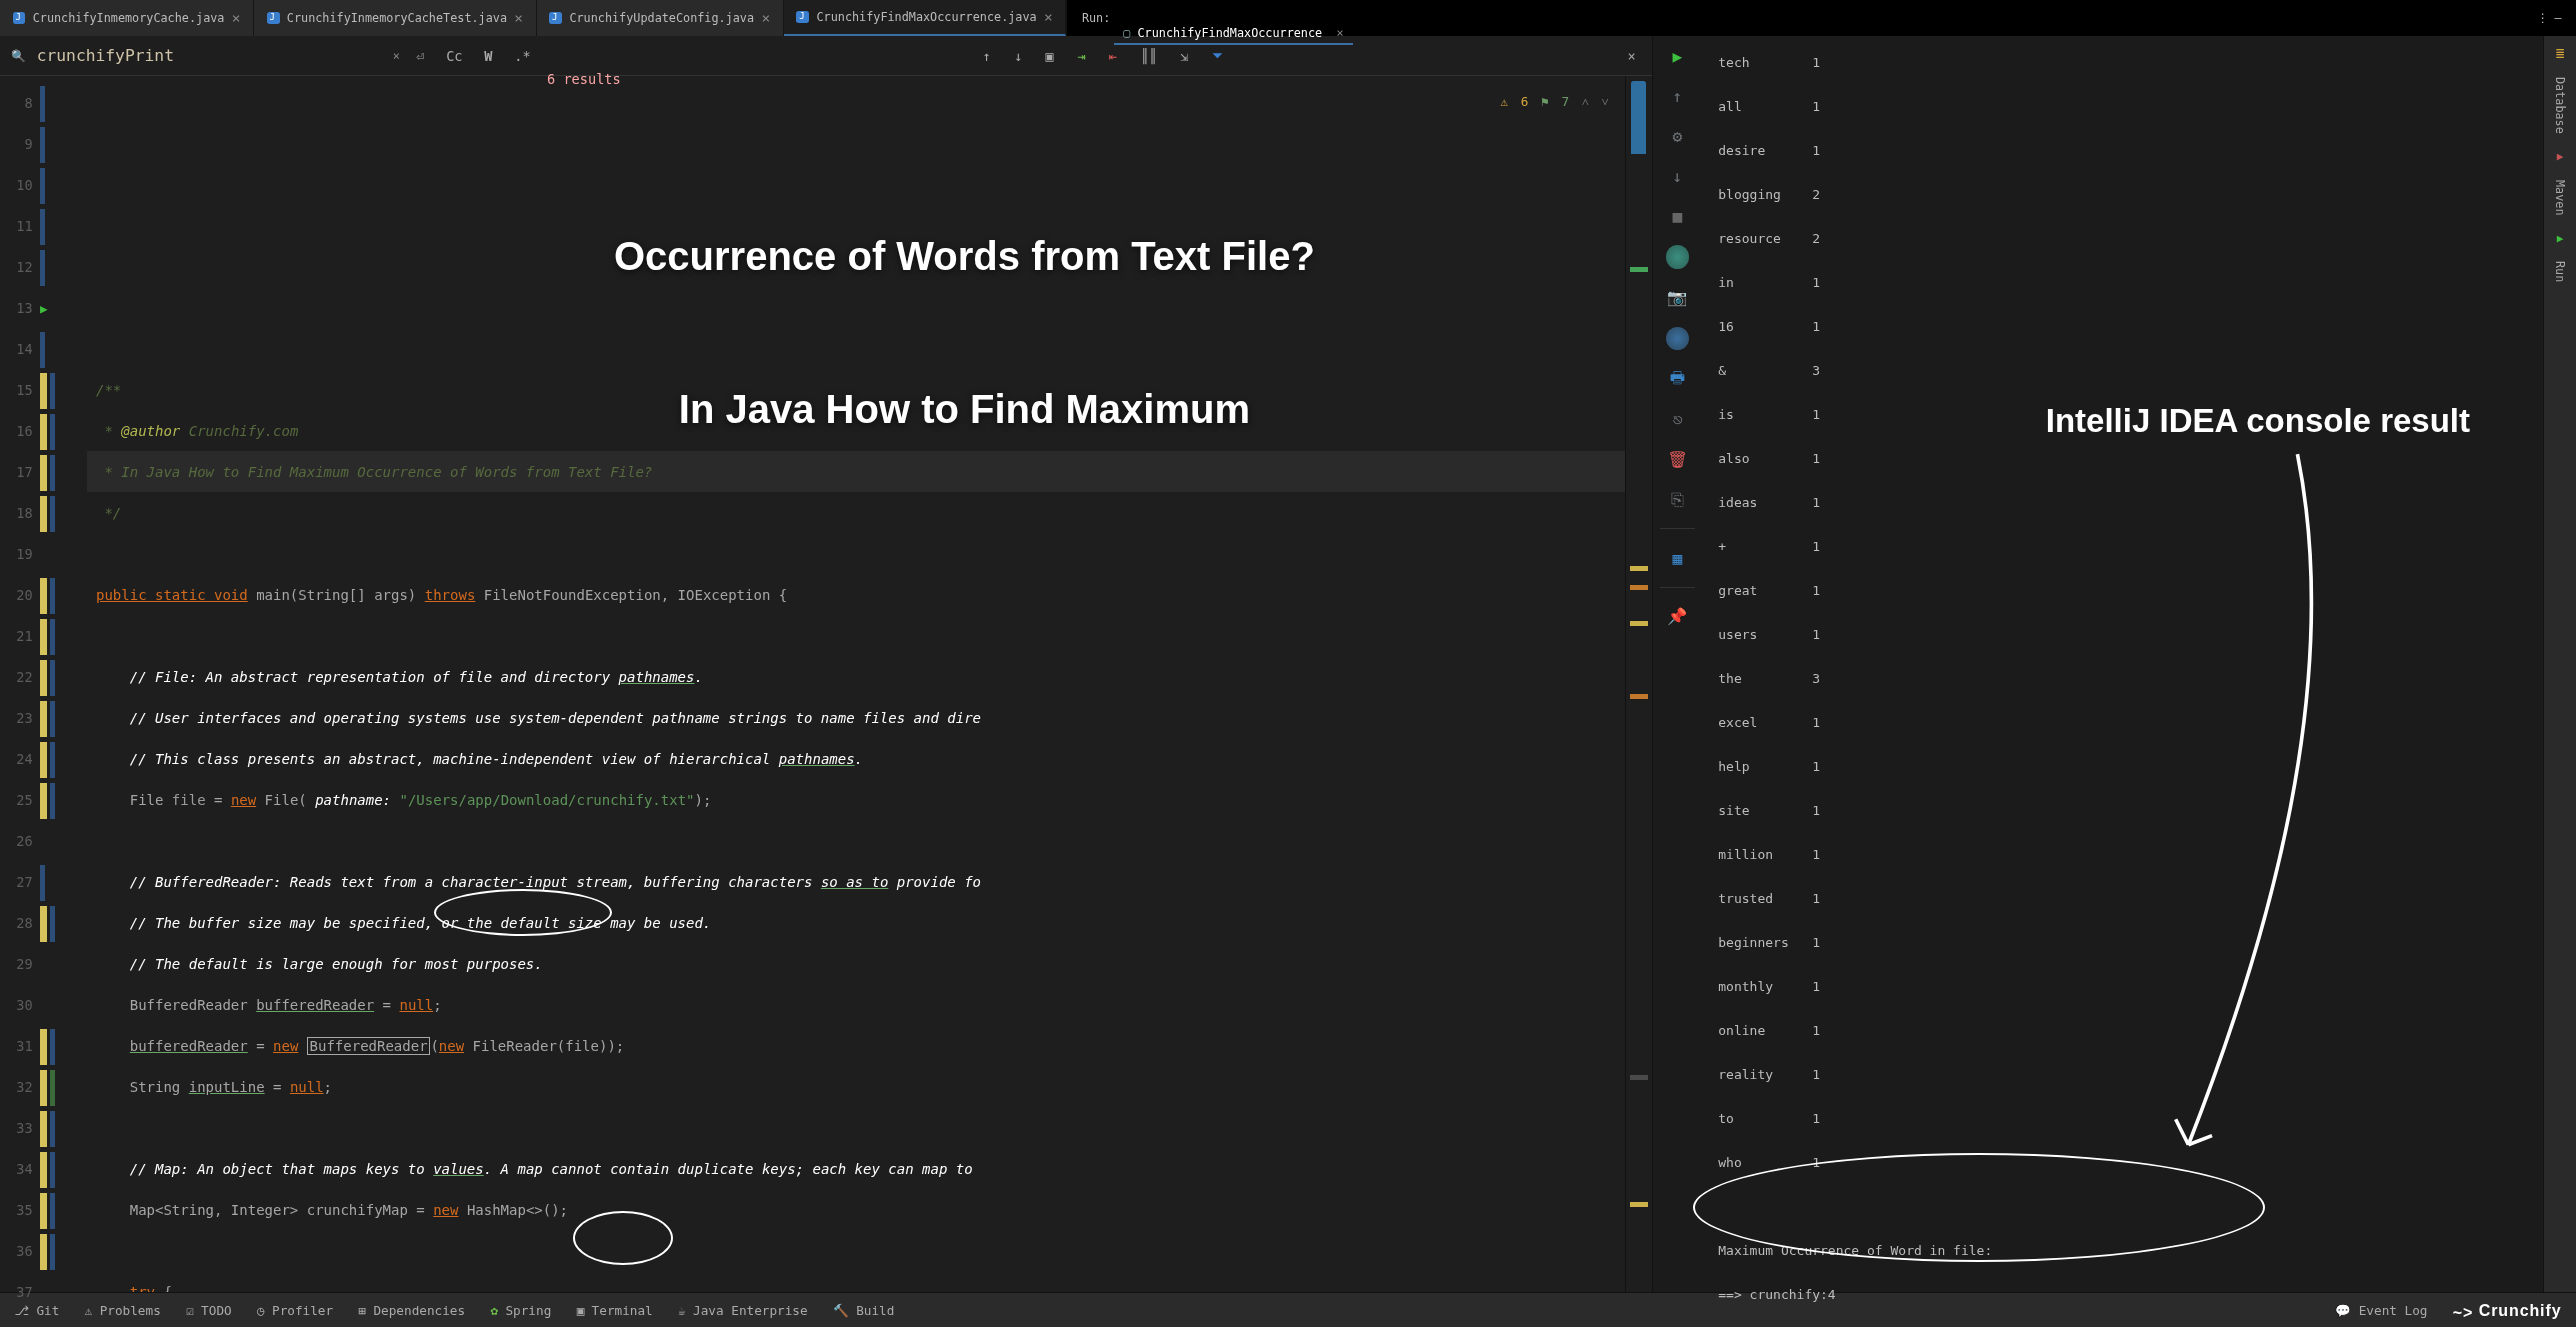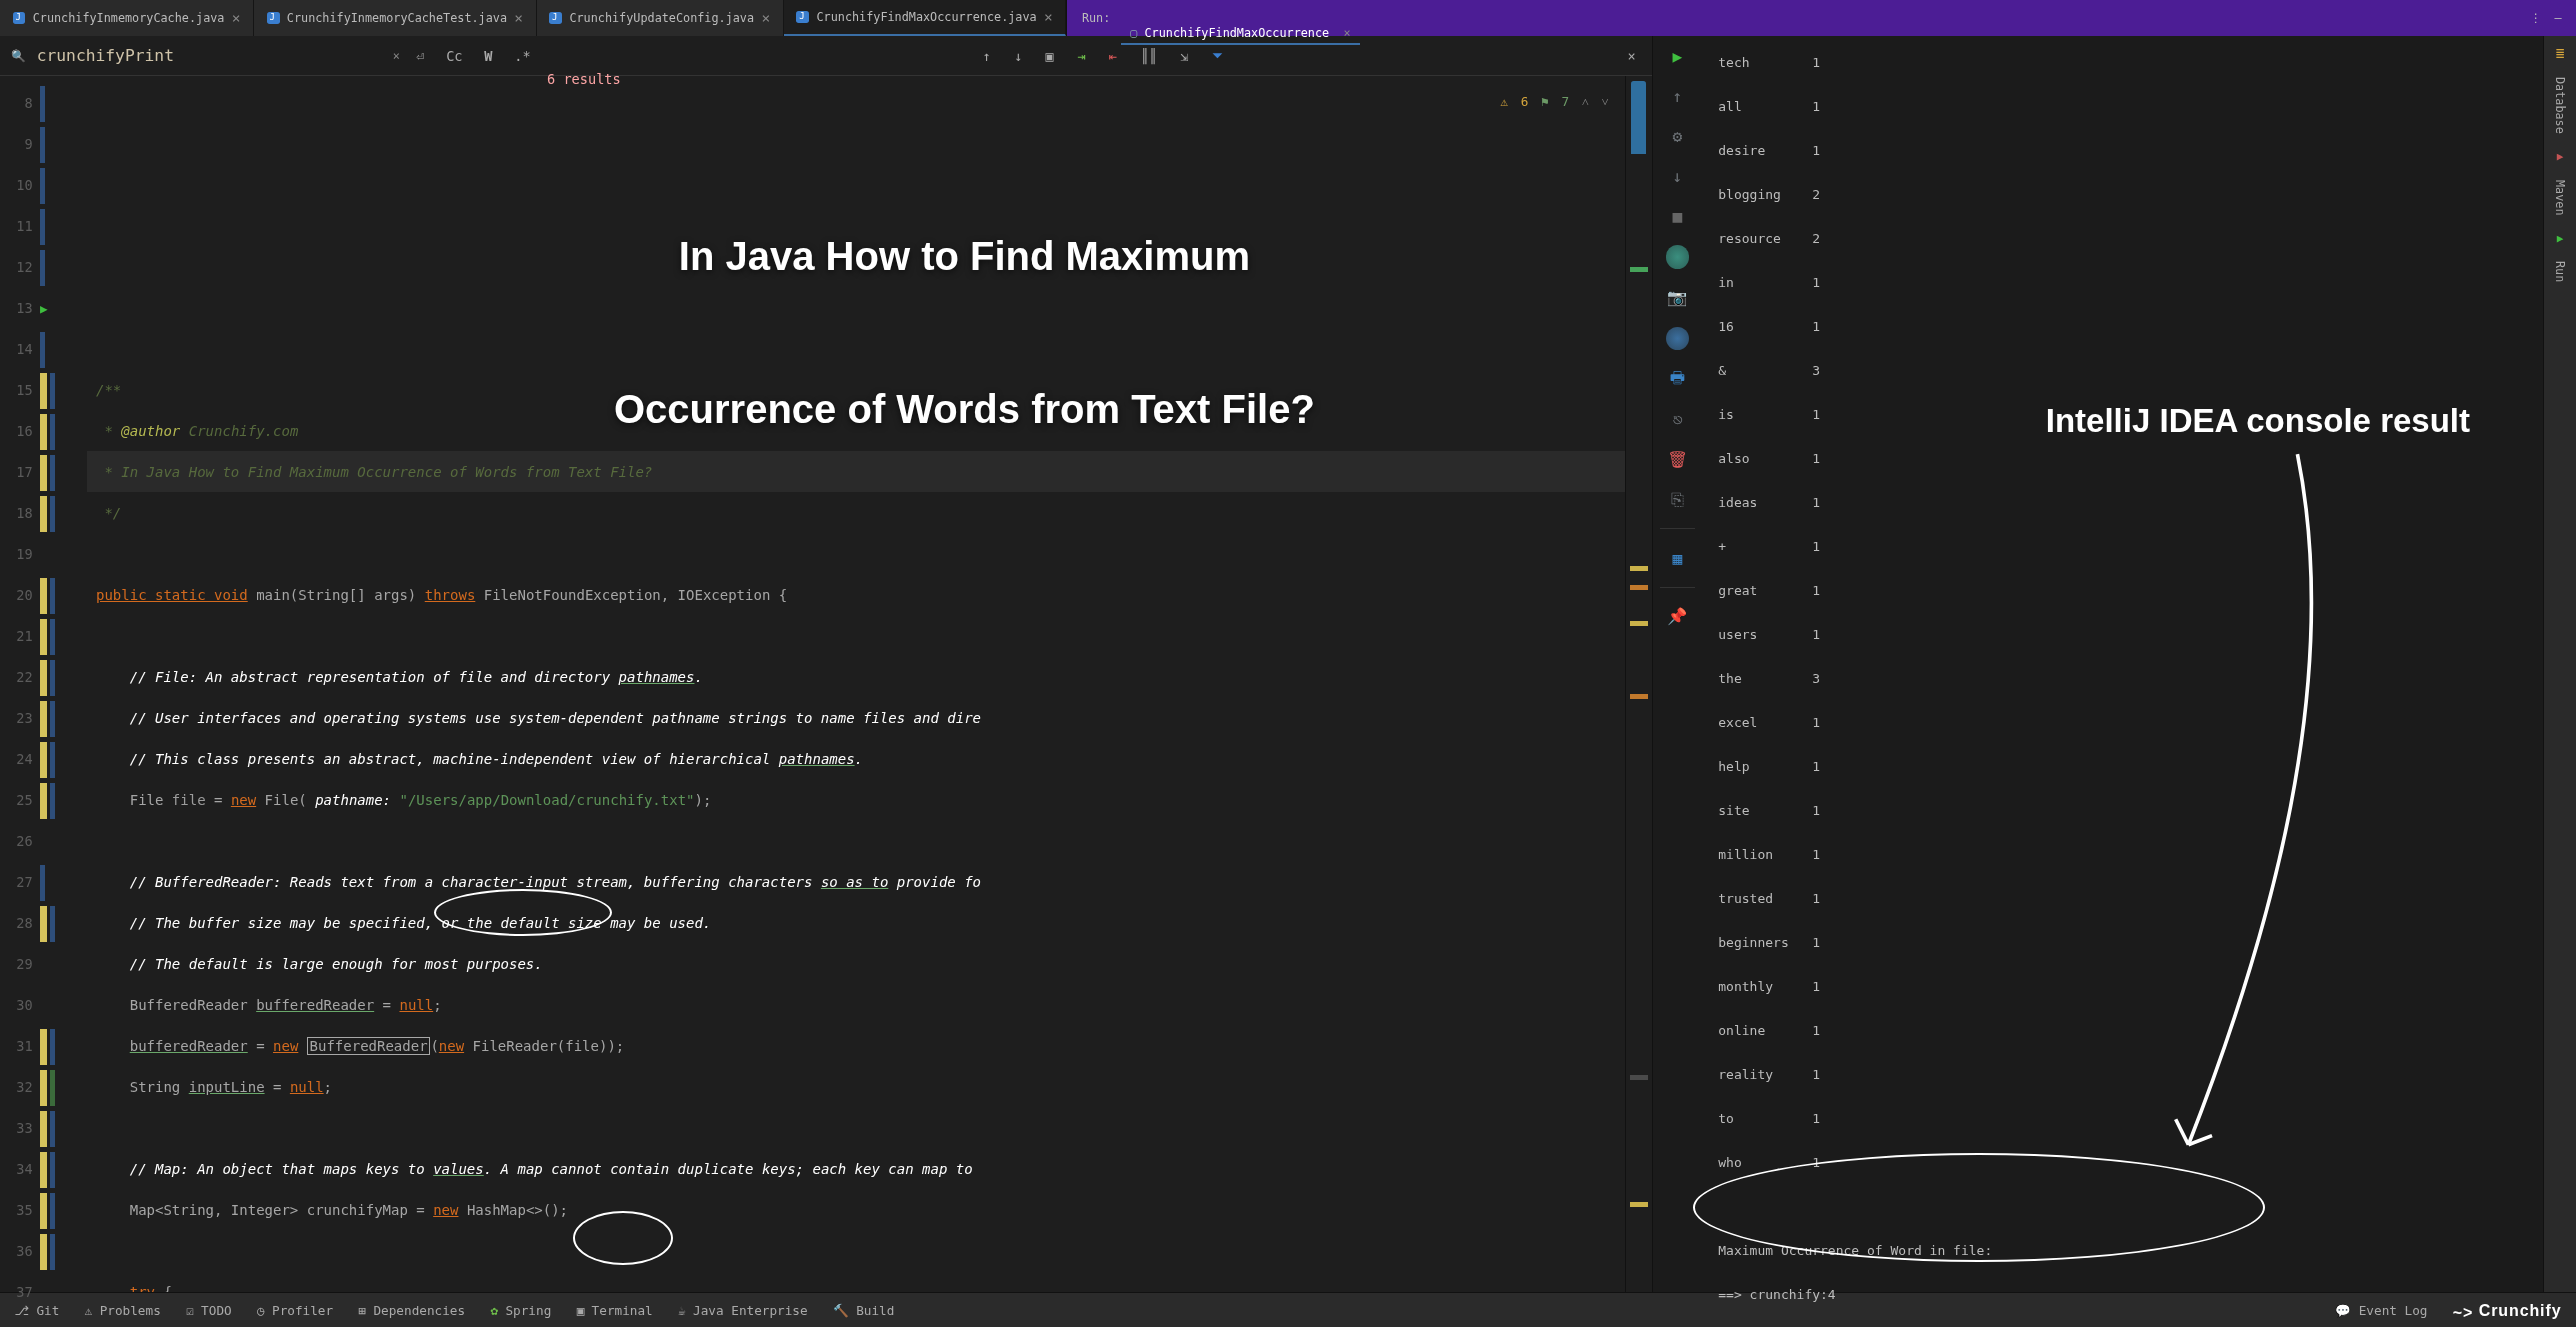--- a/index.html
+++ b/index.html
@@ -19,22 +19,22 @@
 .tab {
   display: flex; align-items: center; gap: 7.3px;
   padding: 0 12.7px; height: 36px; color: #bbb; border-right: 0.9px solid #151515;
   background: #2a2a2a;
 }
 .tab.active { background: #1e1e1e; border-bottom: 2.7px solid #3a6ea5; }
 .tab .ico { width: 12.7px; height: 12.7px; border-radius: 2.7px; background: #3a7ecf; display:inline-block; position:relative;}
 .tab .ico::after{content:"J"; position:absolute; color:#fff; font-size:9px; left:2.7px; top:0;}
 .tab .close { color:#888; font-size:14.5px; }
 .run-header {
-  display:flex; align-items:center; gap:11px; padding: 0 14.5px; color:#bbb;
-  flex:1; background:#4c1d95; border-left:0.9px solid #111;
+  display:flex; align-items:center; gap:4px; padding: 0 14.5px; color:#bbb;
+  flex:1; background:#000000; border-left:0.9px solid #111;
 }
 .run-header .run-tab {
   padding:3.6px 9px; border-bottom: 2.7px solid #3a6ea5; color:#fff;margin-top:31px;
 }
 .run-header .spacer{flex:1;}
 .run-header .dots{letter-spacing:1.8px;}
 .main { flex:1; display:flex; min-height:0; }
 .left-col { width:1653px; display:flex; flex-direction:column; border-right:0.9px solid #111; }
 .findbar {
   display:flex; align-items:center; gap:11px; padding: 5.4px 11px;
@@ -307,22 +307,22 @@
         </div>
       <div class="code" id="codearea">
         <div class="hl-line"></div>
         <div class="topright-indic">
           <span class="warn">⚠</span><span class="warn">6</span>
           <span class="weak">⚑</span><span class="weak">7</span>
           <span class="arr">˄</span>
           <span class="arr">˅</span>
         </div>
         <div class="overlay-title">
+          <div>Occurrence of Words from Text File?</div>
           <div>In Java How to Find Maximum</div>
-          <div>Occurrence of Words from Text File?</div>
         </div>
         <span class="circle-annot" style="left:347px; top:813px; width:178px; height:47px;"></span>
         <span class="circle-annot" style="left:486px; top:1135px; width:100px; height:54px;"></span>
         <div id="codelines"><div><span class="c-jd">/**</span></div><div><span class="c-jd"> * </span><span class="c-ann">@author</span> <span class="c-jd">Crunchify.com</span></div><div><span class="c-jd"> * In Java How to Find Maximum Occurrence of Words from Text File?</span></div><div><span class="c-jd"> */</span></div><div>&nbsp;</div><div><span class="c-kw">public static void</span> main(String[] args) <span class="c-kw">throws</span> FileNotFoundException, IOException {</div><div>&nbsp;</div><div>    <span class="c-cmt">// File: An abstract representation of file and directory <span class="c-under">pathnames</span>.</span></div><div>    <span class="c-cmt">// User interfaces and operating systems use system-dependent pathname strings to name files and dire</span></div><div>    <span class="c-cmt">// This class presents an abstract, machine-independent view of hierarchical <span class="c-under">pathnames</span>.</span></div><div>    File <span class="c-type">file</span> = <span class="c-kw">new</span> File( <span class="c-cmt">pathname:</span> <span class="c-str">"/Users/app/Download/crunchify.txt"</span>);</div><div>&nbsp;</div><div>    <span class="c-cmt">// BufferedReader: Reads text from a character-input stream, buffering characters <span class="c-under">so as to</span> provide fo</span></div><div>    <span class="c-cmt">// The buffer size may be specified, or the default size may be used.</span></div><div>    <span class="c-cmt">// The default is large enough for most purposes.</span></div><div>    BufferedReader <span class="c-under">bufferedReader</span> = <span class="c-kw">null</span>;</div><div>    <span class="c-under">bufferedReader</span> = <span class="c-kw">new</span> <span class="c-box">BufferedReader</span>(<span class="c-kw">new</span> FileReader(file));</div><div>    String <span class="c-under">inputLine</span> = <span class="c-kw">null</span>;</div><div>&nbsp;</div><div>    <span class="c-cmt">// Map: An object that maps keys to <span class="c-under">values</span>. A map cannot contain duplicate keys; each key can map to</span></div><div>    Map&lt;String, Integer&gt; crunchifyMap = <span class="c-kw">new</span> HashMap&lt;&gt;();</div><div>&nbsp;</div><div>    <span class="c-kw">try</span> {</div></div>
       </div>
       <div class="right-stripe">
         <div class="rs-bar"></div>
         <div class="m mgreen" style="top:191px;"></div>
         <div class="m myellow" style="top:490px;"></div>
         <div class="m morange" style="top:509px;"></div>

